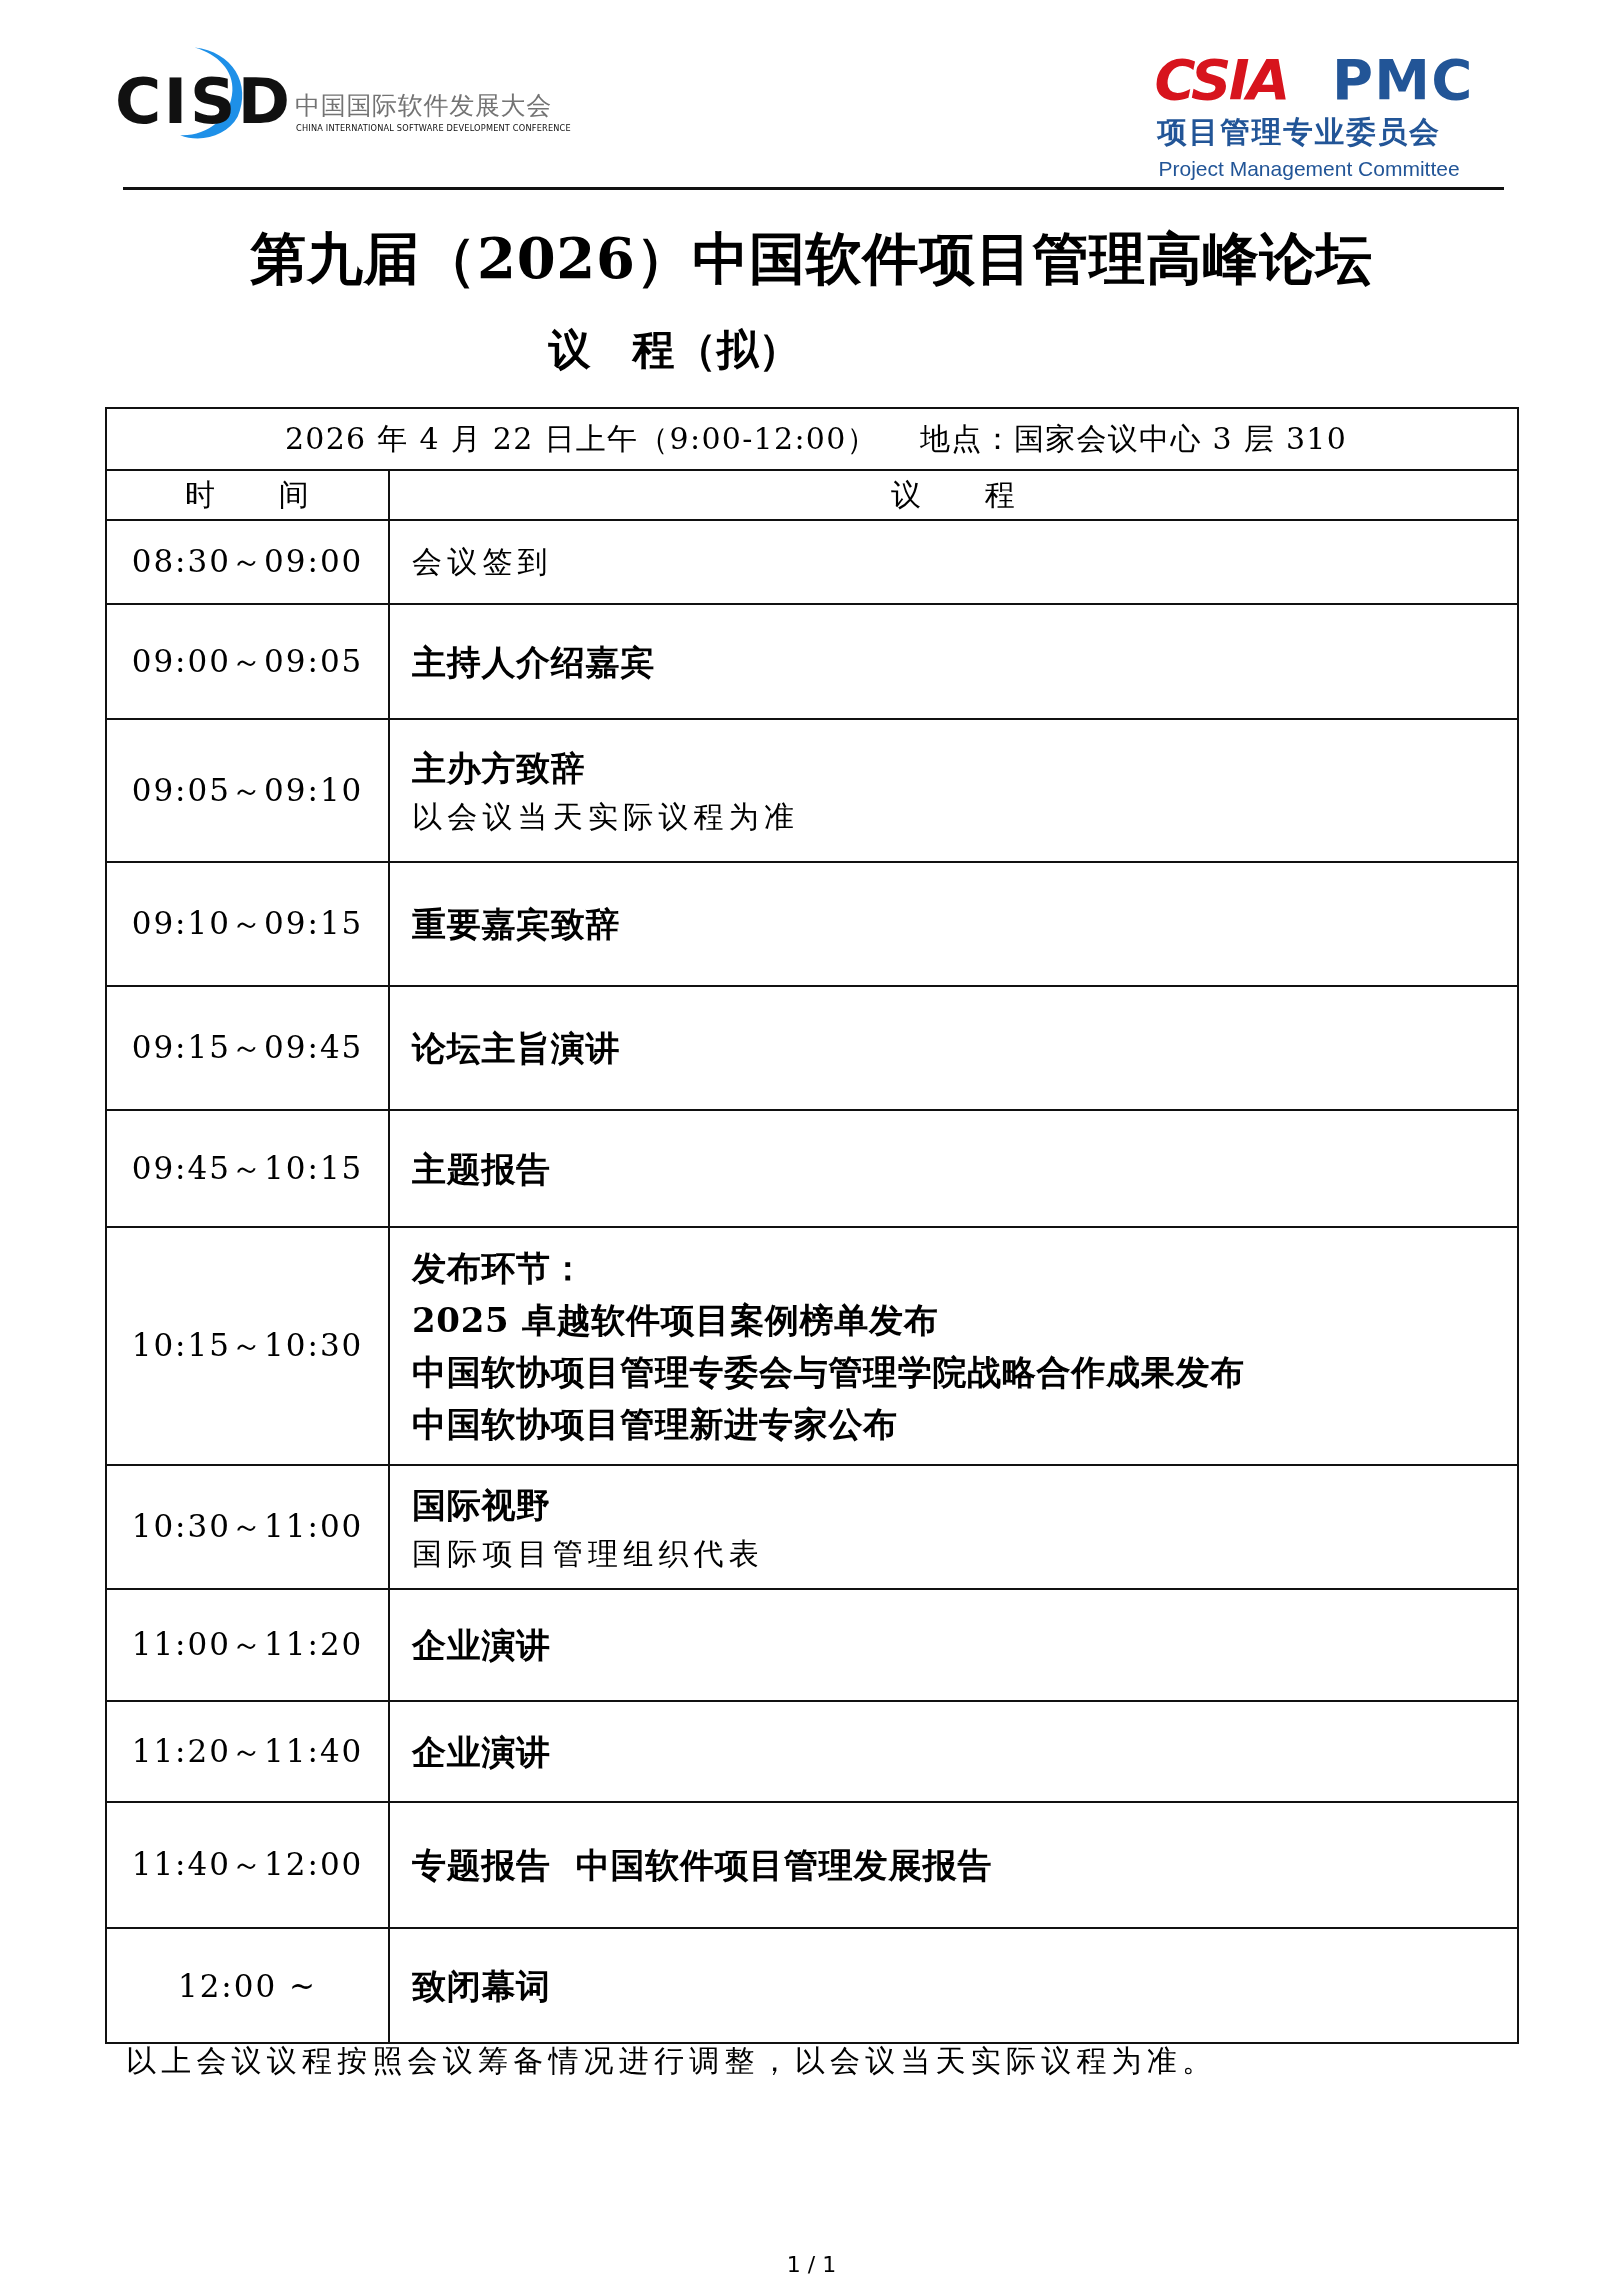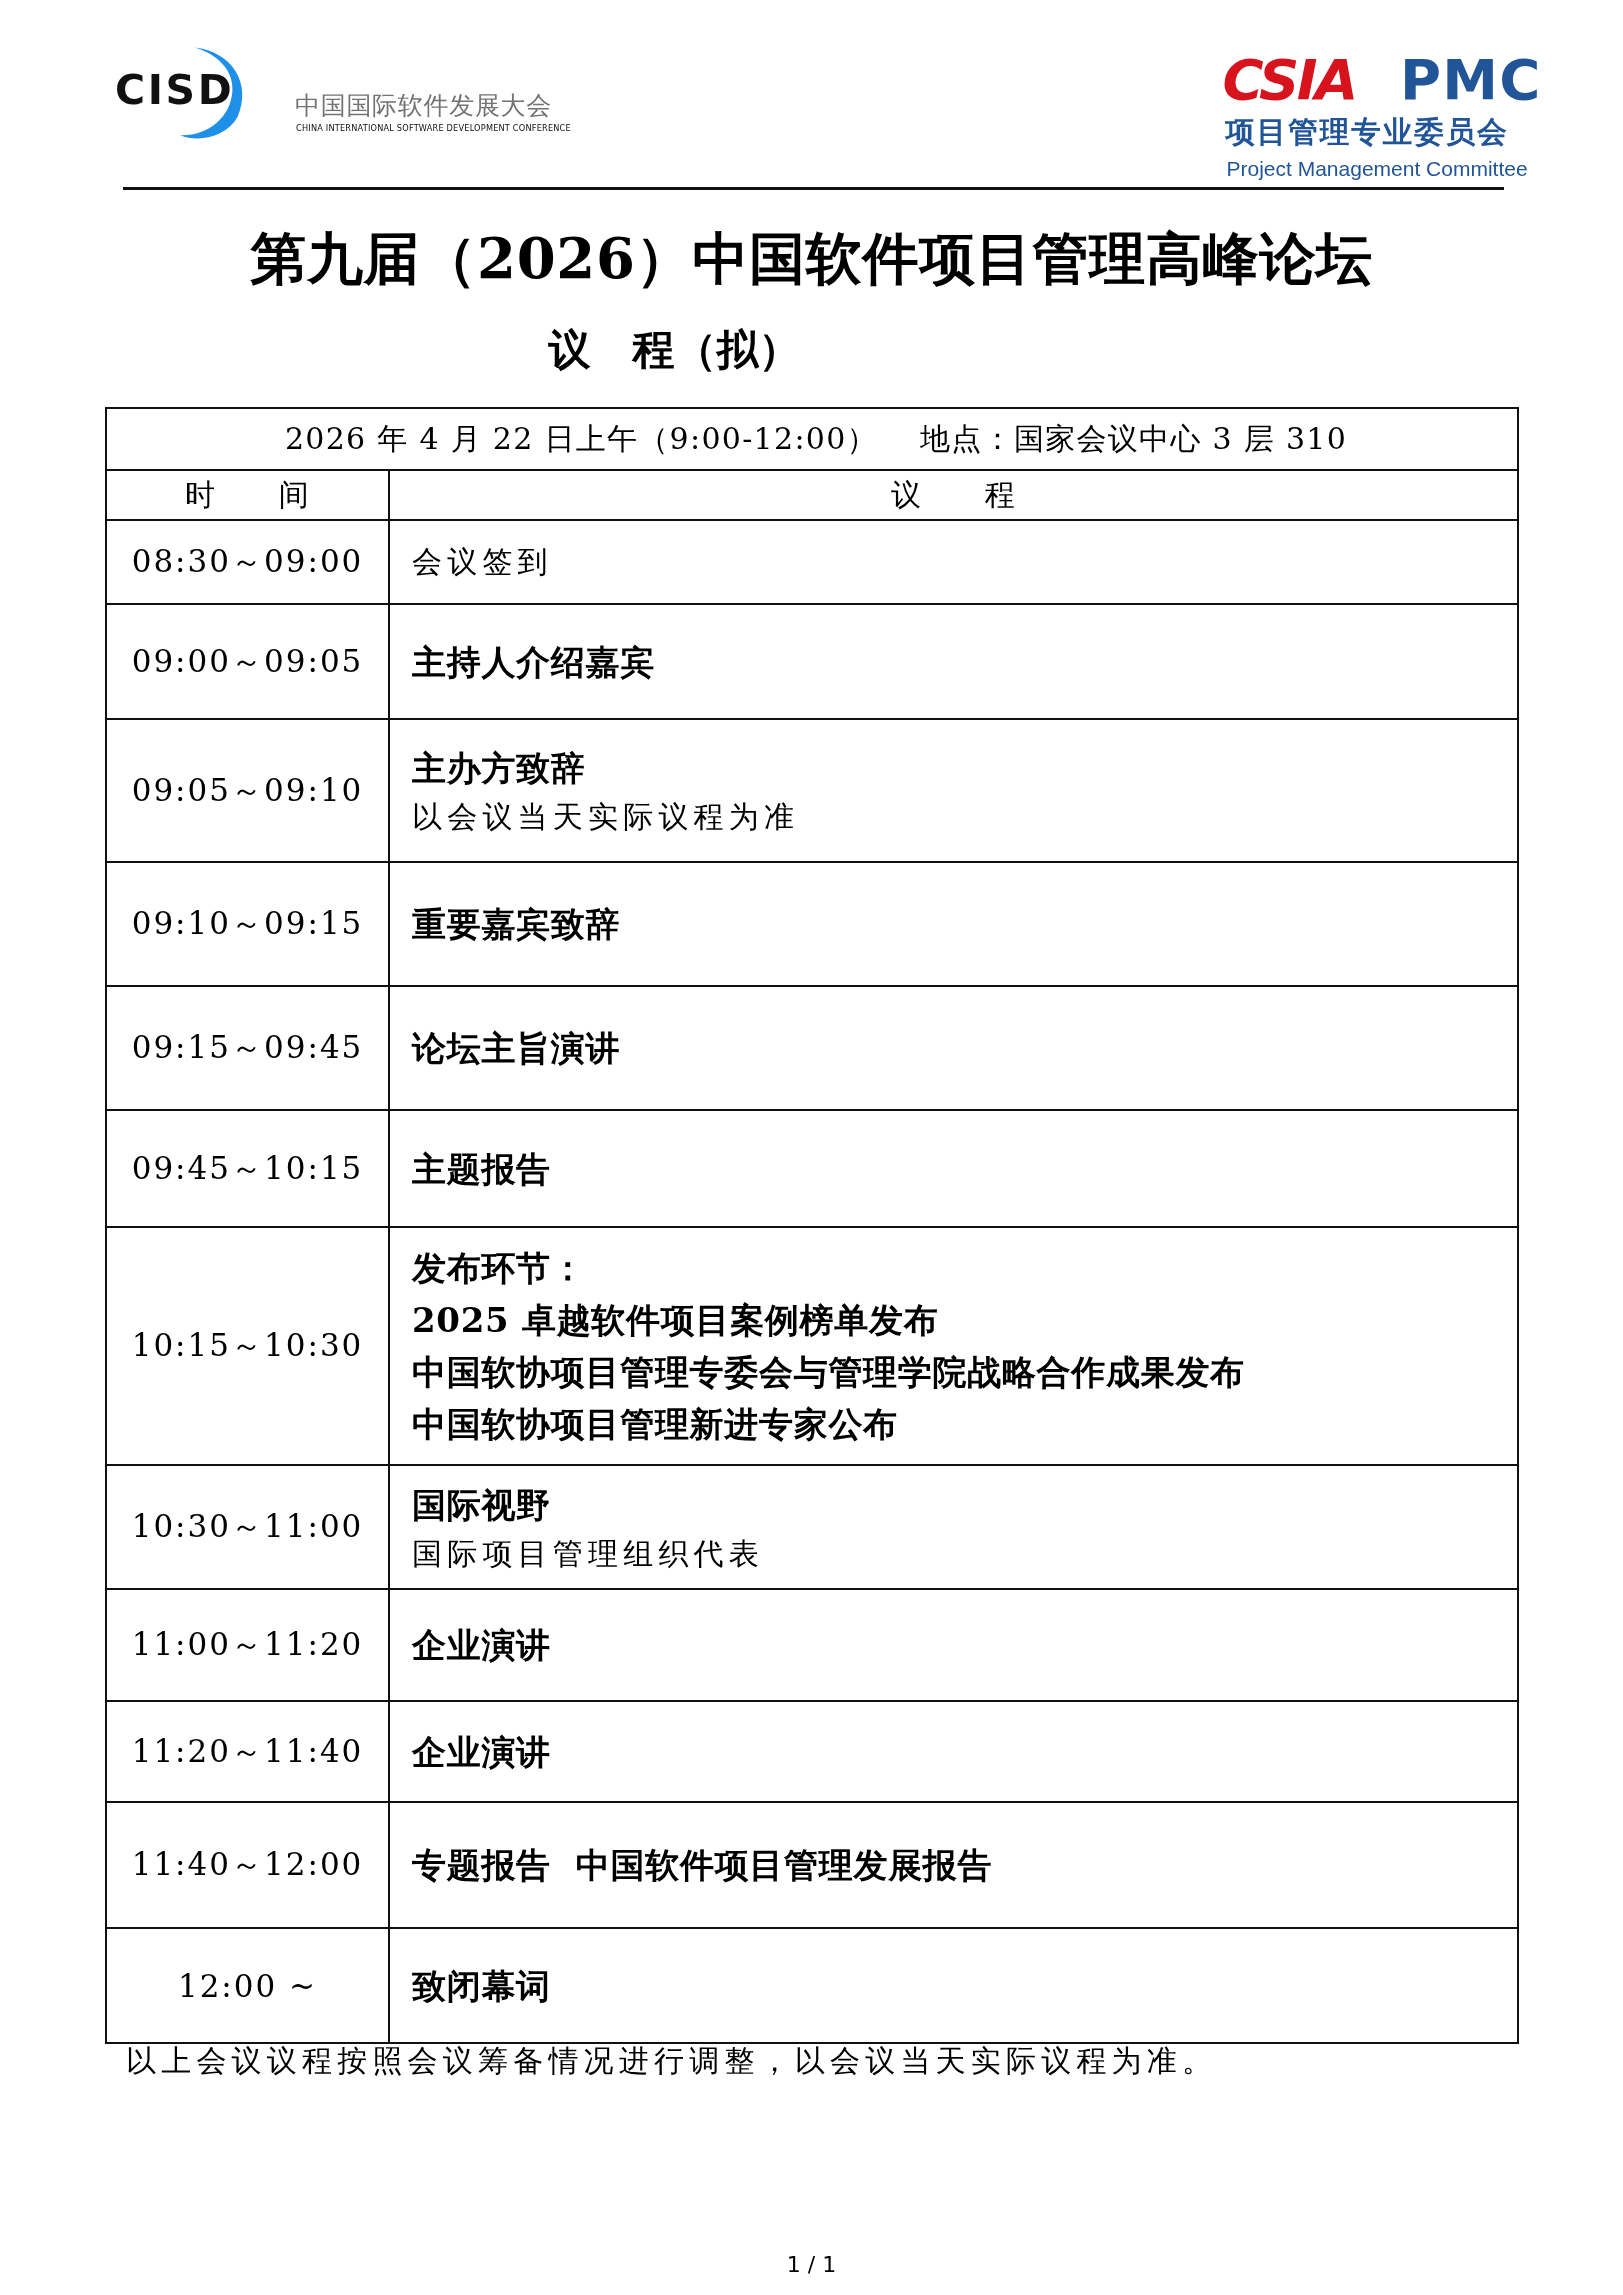--- a/index.html
+++ b/index.html
@@ -3,27 +3,27 @@
 <meta charset="utf-8">
 <style>
   html, body { margin: 0; padding: 0; background: #ffffff; }
   body { width: 1623px; height: 2295px; position: relative; overflow: hidden;
          font-family: "DejaVu Serif", "Liberation Serif", serif; color: #000; }
 
   
   .logo-cisd { position: absolute; left: 115px; top: 45px; width: 471px; height: 98px; }
   .cisd-arc { position: absolute; left: 39px; top: 0; width: 98px; height: 98px; }
   .cisd-letters { position: absolute; left: 0; top: 25px; font-family: "DejaVu Sans", sans-serif;
-                  font-weight: bold; font-size: 41px; letter-spacing: 2.6px; line-height: 1; color: #111; }
+                  font-weight: bold; font-size: 63px; letter-spacing: 2.6px; line-height: 1; color: #111; }
   .cisd-cn { position: absolute; left: 180px; top: 48px; font-family: "DejaVu Sans", sans-serif;
              font-size: 25px; line-height: 1; color: #737373; letter-spacing: 0.7px; }
   .cisd-en { position: absolute; left: 181px; top: 79px; font-family: "DejaVu Sans", sans-serif;
              font-size: 8.2px; line-height: 1; color: #111; letter-spacing: 0.2px; white-space: nowrap; }
 
-  .logo-csia { position: absolute; left: 1220px; top: 49px; width: 367px; height: 137px; }
+  .logo-csia { position: absolute; left: 1152px; top: 49px; width: 367px; height: 137px; }
   .csia-mark { position: absolute; left: 2.6px; top: 2.6px; font-family: "DejaVu Sans", sans-serif;
                font-weight: bold; font-style: italic; font-size: 56px; line-height: 1; color: #d7141d;
                letter-spacing: -2.6px; }
   .pmc-mark { position: absolute; left: 180px; top: 2.6px; font-family: "DejaVu Sans", sans-serif;
               font-weight: bold; font-size: 56px; line-height: 1; color: #225597; letter-spacing: 1.3px; }
   .pmc-cn { position: absolute; left: 5.2px; top: 69px; font-family: "DejaVu Sans", sans-serif;
             font-weight: bold; font-size: 29.5px; line-height: 1; color: #225597; letter-spacing: 2px; }
   .pmc-en { position: absolute; left: 6.5px; top: 109px; font-family: "Liberation Sans", sans-serif;
             font-size: 21px; line-height: 1; color: #225597; white-space: nowrap; }
 

